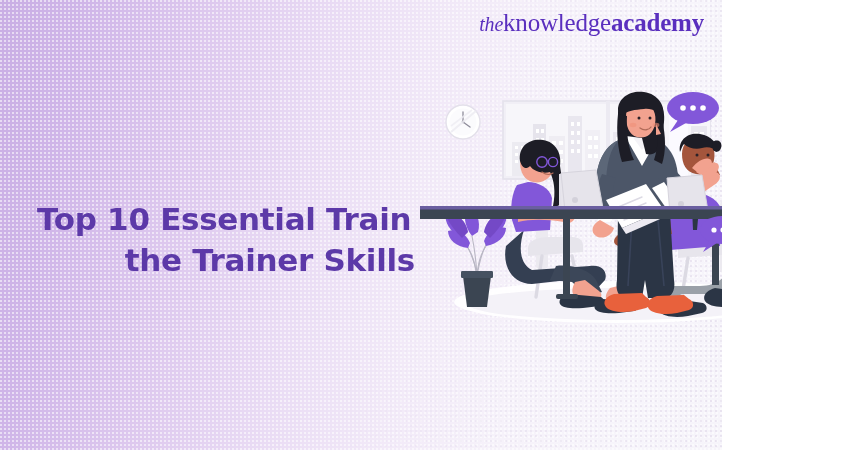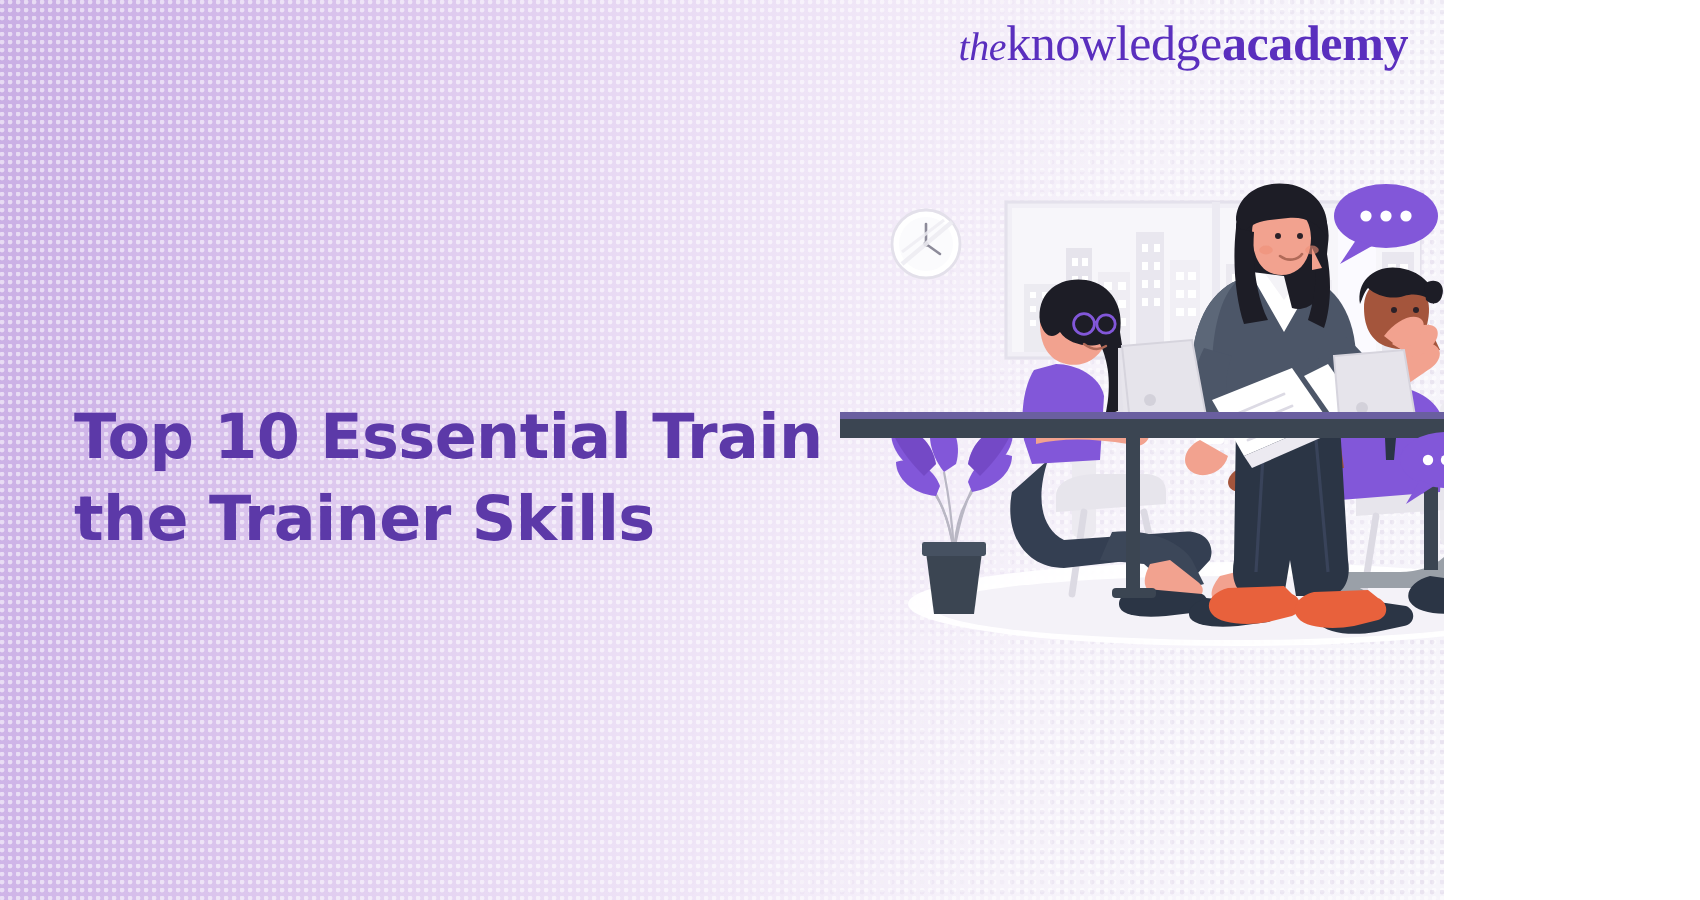--- a/index.html
+++ b/index.html
@@ -40,21 +40,21 @@
   .logo .lg-acad{font-weight:700;}
   .headline{
     position:absolute;left:37px;top:178px;width:400px;
     color:#5c39a8;
     font-family:"DejaVu Sans", sans-serif;
     font-weight:700;
     font-size:31px;
     line-height:1.33;
     letter-spacing:-.3px;
   }
-  .headline .l2{display:block;text-align:left;padding-right:22px;}
+  .headline .l2{display:block;text-align:right;padding-right:22px;}
   .art{position:absolute;left:420px;top:80px;width:430px;height:290px;}
 </style>
 </head>
 <body>
 
 <div class="banner">
 
   <div class="dots"></div>
   <div class="dots-dark"></div>
 

